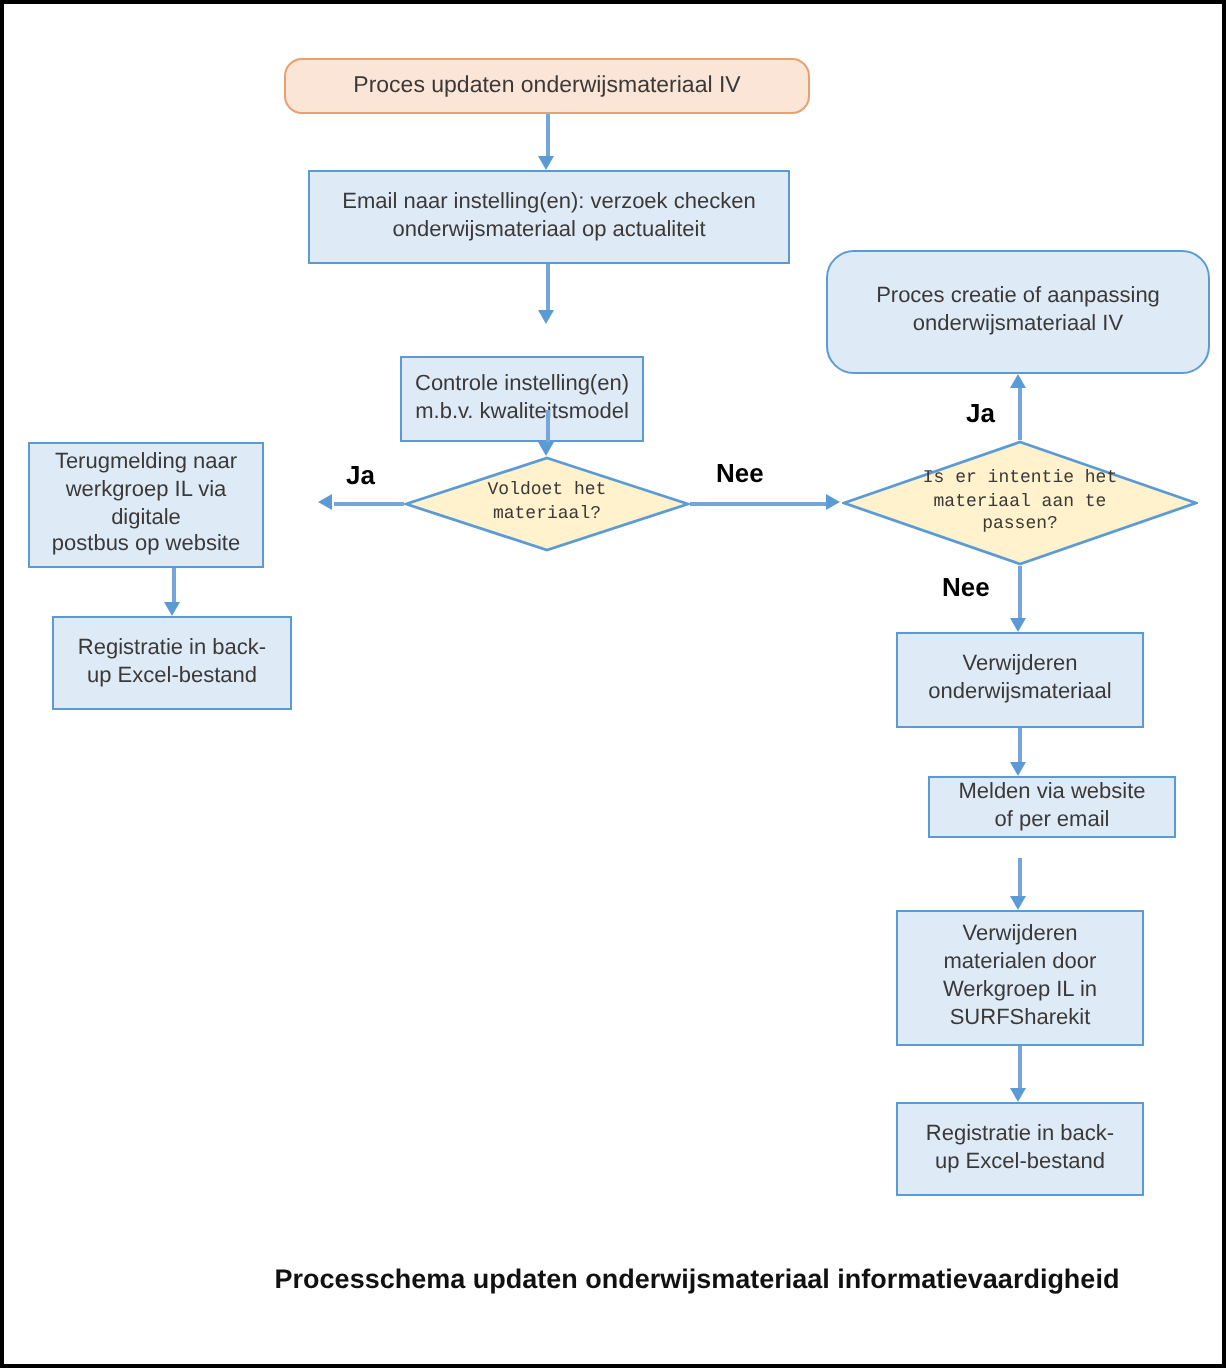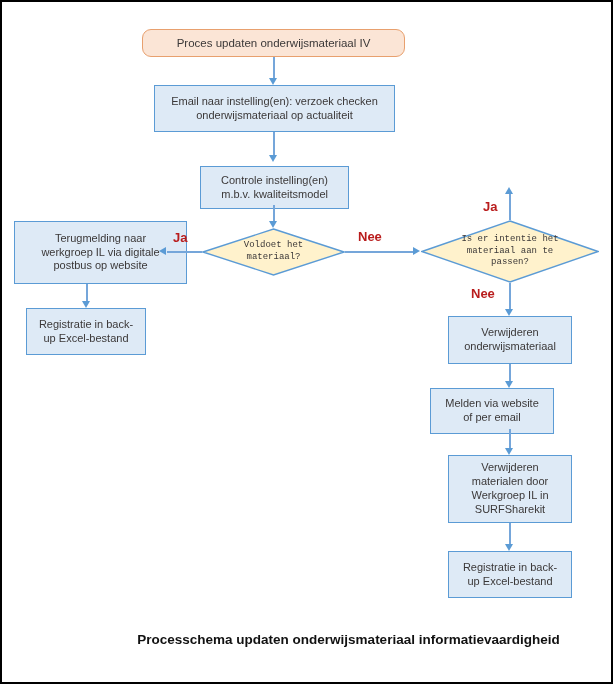--- a/index.html
+++ b/index.html
@@ -6,42 +6,42 @@
   .canvas{position:relative;width:613px;height:684px;background:#ffffff;border:2px solid #000;box-sizing:border-box;overflow:hidden;}
   .node{position:absolute;display:flex;align-items:center;justify-content:center;text-align:center;
         color:#3b3838;font-size:11px;line-height:1.27;box-sizing:border-box;}
   .proc{background:#deeaf6;border:1.4px solid #5b9bd5;}
   .start{background:#fbe5d6;border:1.4px solid #e8a06e;border-radius:9px;font-size:11.5px;}
   .round{background:#deeaf6;border:1.4px solid #5b9bd5;border-radius:14px;}
   .diamond{position:absolute;}
   .diamond svg{position:absolute;left:0;top:0;width:100%;height:100%;}
   .diamond .dtext{position:absolute;left:0;top:0;width:100%;height:100%;display:flex;align-items:center;justify-content:center;
         text-align:center;font-size:9px;line-height:1.3;color:#3b3838;}
-  .edge-label{position:absolute;font-size:13px;font-weight:bold;color:#b91c1c;}
+  .edge-label{position:absolute;font-size:13px;font-weight:bold;color:#000000;}
   .cline{position:absolute;background:#75a6da;}
   .vline{width:1.5px;}
   .hline{height:1.5px;}
   .ah{position:absolute;width:0;height:0;}
   .ah-down{border-left:4.5px solid transparent;border-right:4.5px solid transparent;border-top:7.5px solid #5b9bd5;}
   .ah-up{border-left:4.5px solid transparent;border-right:4.5px solid transparent;border-bottom:7.5px solid #5b9bd5;}
   .ah-left{border-top:4.5px solid transparent;border-bottom:4.5px solid transparent;border-right:7.5px solid #5b9bd5;}
   .ah-right{border-top:4.5px solid transparent;border-bottom:4.5px solid transparent;border-left:7.5px solid #5b9bd5;}
   .caption{position:absolute;left:80px;top:630px;width:533px;text-align:center;font-size:13.5px;font-weight:bold;color:#111;}
 
   
   #n-start{left:140px;top:27px;width:263px;height:28px;}
   #n-email{left:152px;top:83px;width:241px;height:47px;}
-  #n-controle{left:198px;top:164px;width:149px;height:43px;text-align:right;}
+  #n-controle{left:198px;top:176px;width:122px;height:43px;}
   #d-voldoet{left:200px;top:226px;width:143px;height:48px;font-family:Liberation Mono, monospace;}
-  #n-terugmelding{left:12px;top:219px;width:173px;height:63px;}
+  #n-terugmelding{left:12px;top:219px;width:118px;height:63px;}
   #n-reg-links{left:24px;top:306px;width:120px;height:47px;}
   #d-intentie{left:419px;top:218px;width:178px;height:63px;font-family:Liberation Mono, monospace;}
   #n-creatie{left:411px;top:123px;width:192px;height:62px;}
   #n-verwijderen{left:446px;top:314px;width:124px;height:48px;}
-  #n-melden{left:428px;top:386px;width:124px;height:46px;}
+  #n-melden{left:462px;top:386px;width:124px;height:31px;}
   #n-verw-mat{left:446px;top:453px;width:124px;height:68px;}
   #n-reg-rechts{left:446px;top:549px;width:124px;height:47px;}
 </style>
 </head>
 <body>
 
 <div class="canvas">
 
   <div class="node proc" id="n-email">
       <div>Email naar instelling(en): verzoek checken<br>onderwijsmateriaal op actualiteit</div>
@@ -72,20 +72,23 @@
 
   <div class="diamond" id="d-intentie">
     <svg viewBox="0 0 178 63" preserveAspectRatio="none">
       <polygon points="89,1 177,31.5 89,62 1,31.5" fill="#FFF2CC" stroke="#5B9BD5" stroke-width="1.4"></polygon>
     </svg>
     <div class="dtext">
         <div>Is er intentie het<br>materiaal aan te<br>passen?</div>
       </div>
   </div>
 
+  <div class="node round" id="n-creatie">
+      <div>Proces creatie of aanpassing<br>onderwijsmateriaal IV</div>
+    </div>
 
   <div class="node proc" id="n-verwijderen">
       <div>Verwijderen<br>onderwijsmateriaal</div>
     </div>
 
   <div class="node proc" id="n-melden">
       <div>Melden via website<br>of per email</div>
     </div>
 
   <div class="node proc" id="n-verw-mat">

